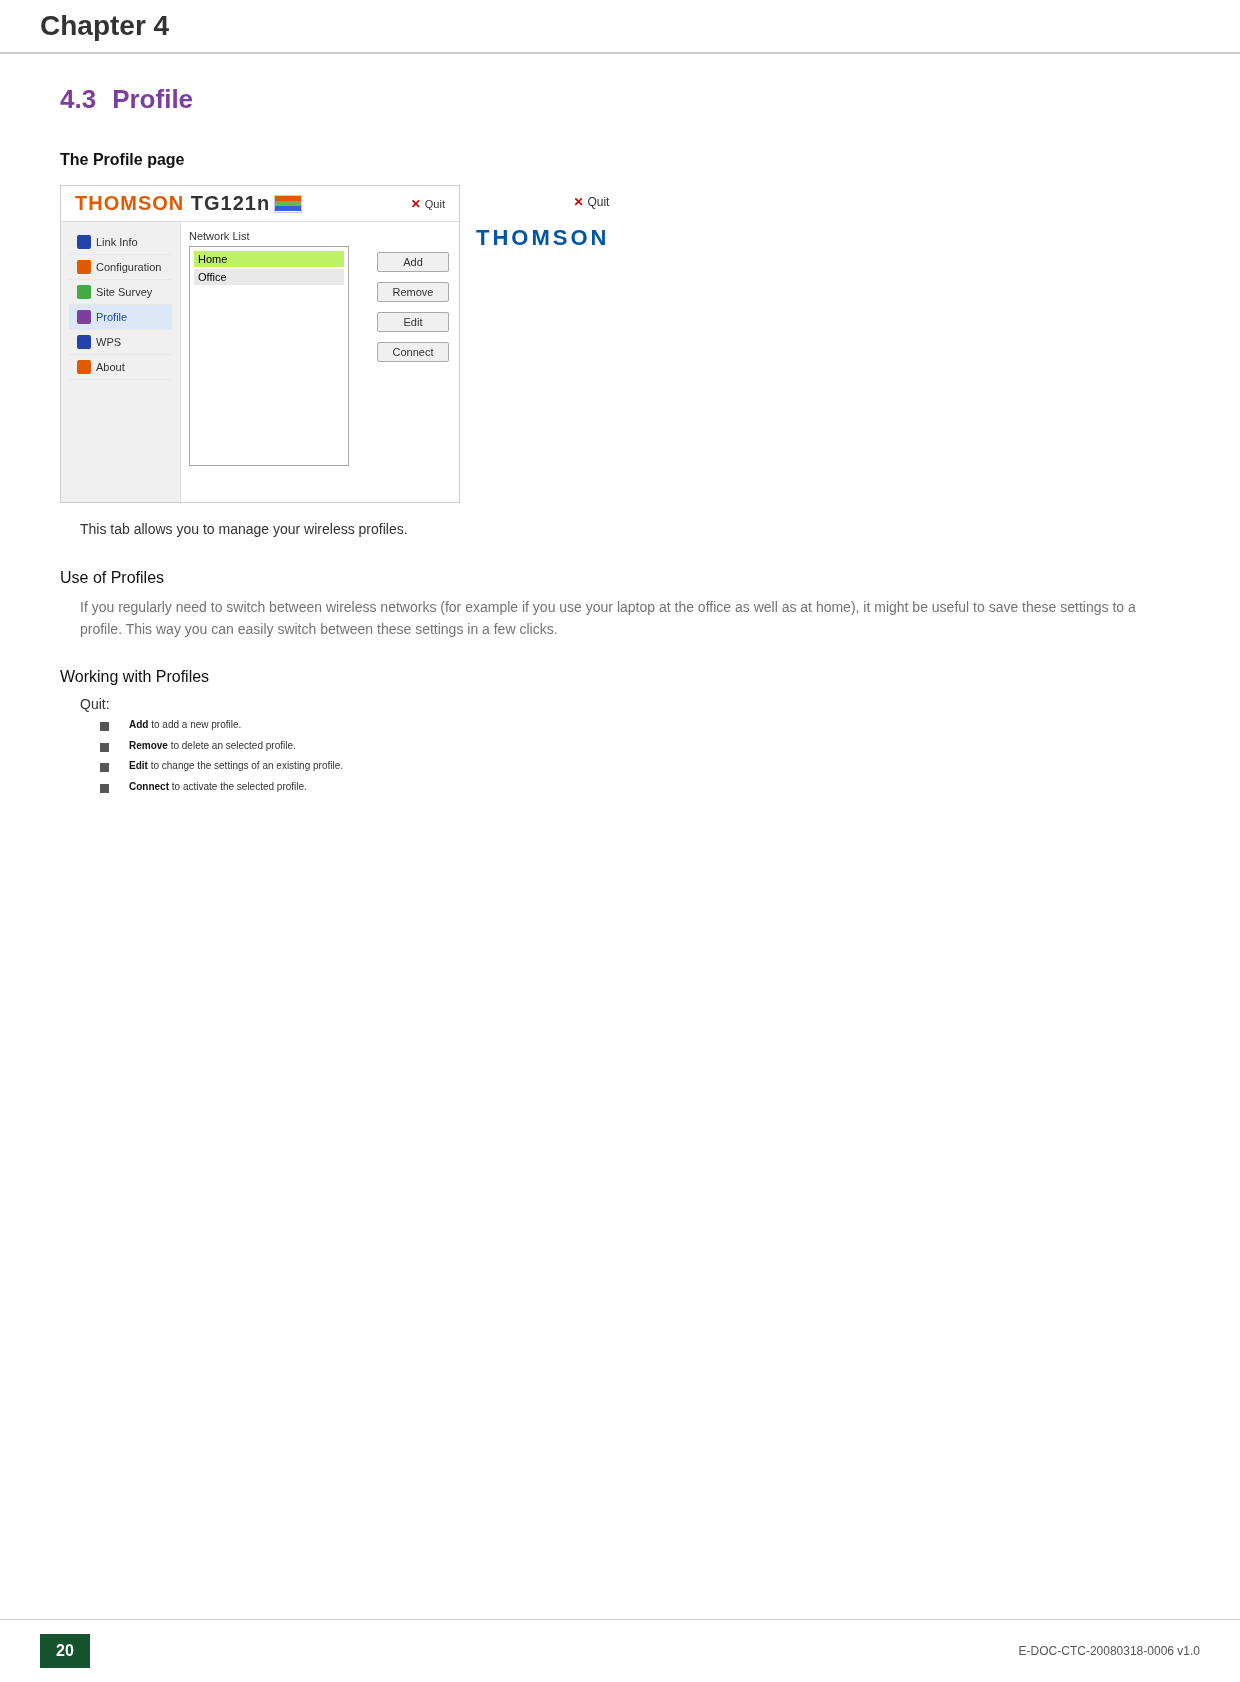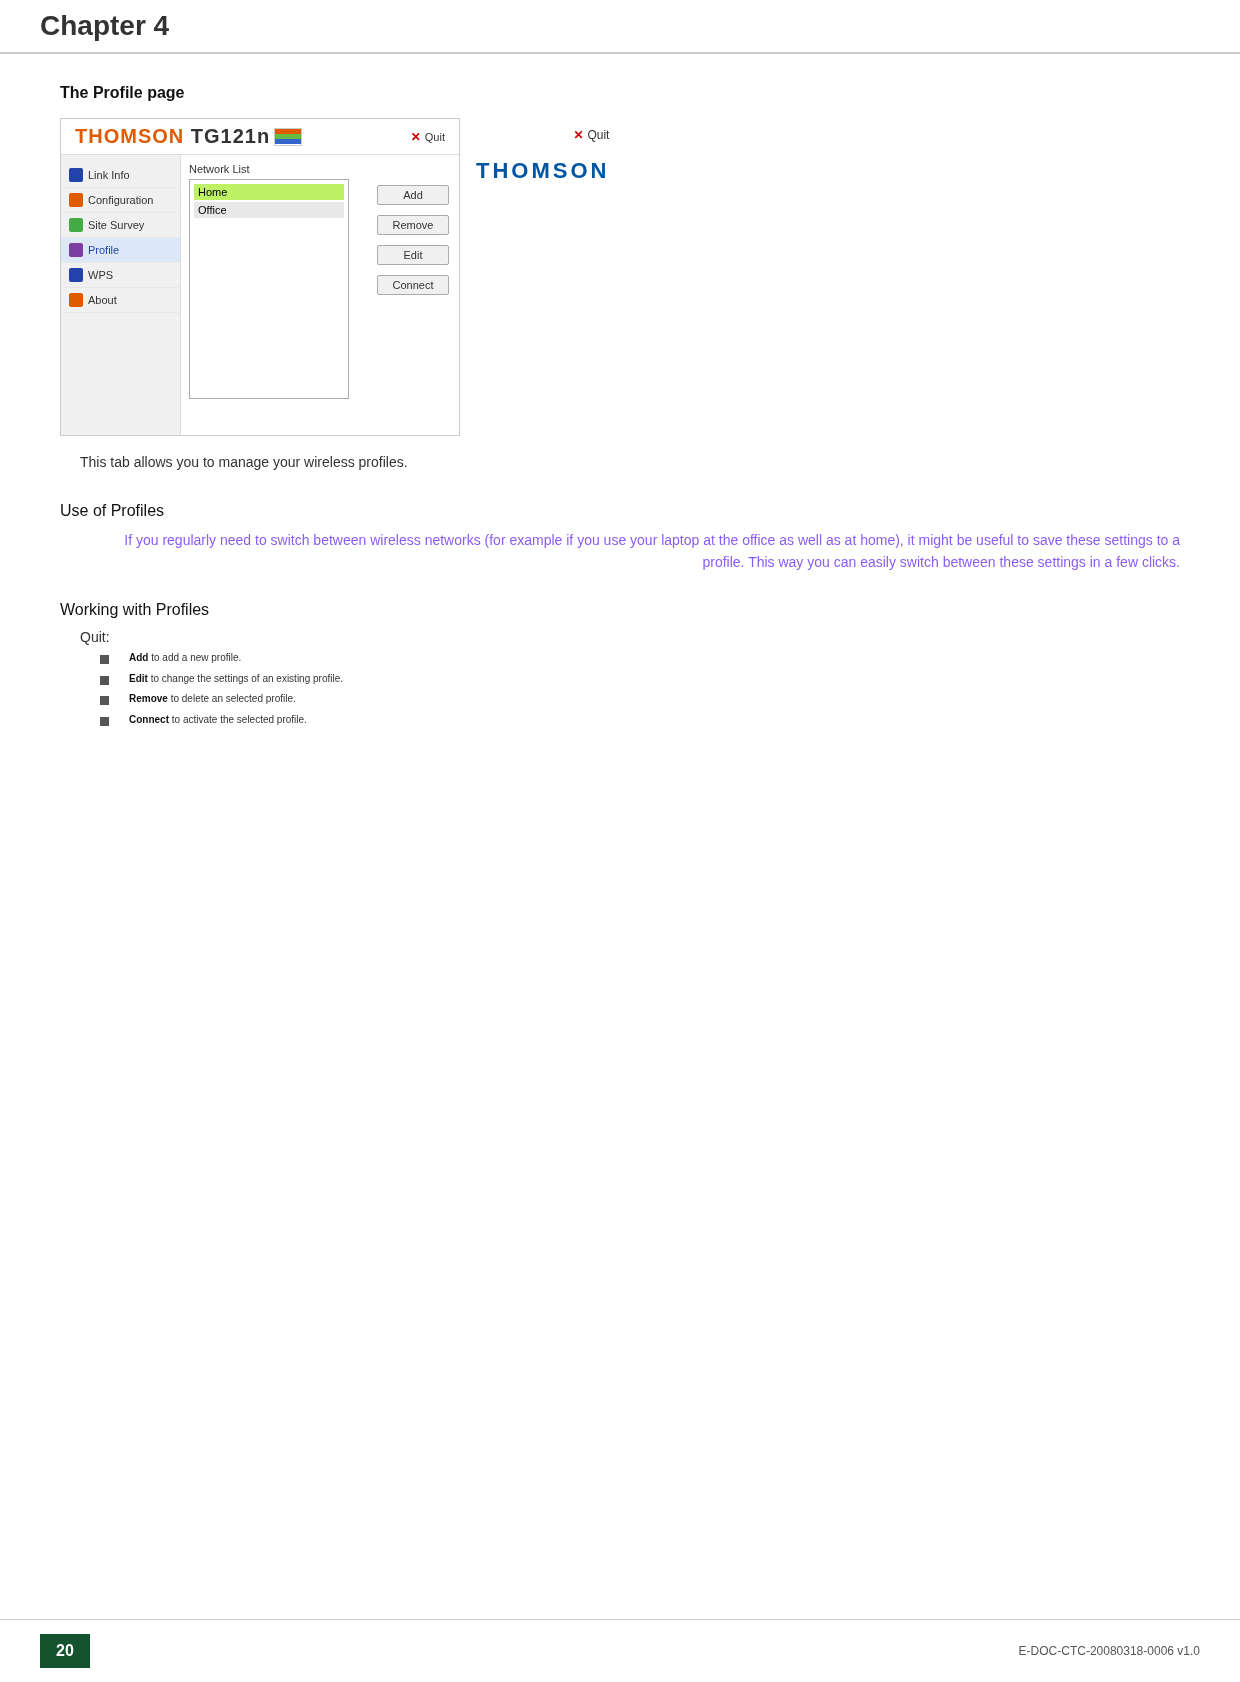--- a/index.html
+++ b/index.html
@@ -118,21 +118,21 @@
       display: flex;
       background: #ffffff;
       min-height: 280px;
     }
 
     
     .th-nav {
       width: 120px;
       background: #f0f0f0;
       border-right: 1px solid #dddddd;
-      padding: 8px 0;
+      padding: 8px 8px;
       flex-shrink: 0;
     }
     .th-nav-item {
       display: flex;
       align-items: center;
       padding: 5px 8px;
       font-size: 11px;
       color: #333333;
       gap: 5px;
       cursor: pointer;
@@ -217,24 +217,23 @@
       margin-bottom: 28px;
     }
     .section-block-title {
       font-size: 16px;
       font-weight: normal;
       color: #111111;
       margin-bottom: 10px;
     }
     .section-block-text {
       font-size: 14px;
-      color: #8b5cf6;
+      color: #737373;
       padding-left: 20px;
       line-height: 1.55;
-      text-align: right;
     }
 
     
     .click-label {
       font-size: 14px;
       color: #333333;
       padding-left: 20px;
       margin-bottom: 6px;
     }
     .bullet-list {
@@ -310,20 +309,23 @@
   </style>
 </head>
 <body>
 
 <div class="page-header">
   <span class="chapter-label">Chapter 4</span>
 </div>
 
 <div class="content-area">
 
+  <div class="section-heading">
+    <span class="section-num">4.3</span><span>Profile</span>
+  </div>
 
   <div class="sub-heading">The Profile page</div>
 
   <div class="screenshot-wrapper">
     <div class="screenshot-left">
 
       <div class="th-header">
         <div class="th-logo-box">
           <span class="th-logo-text">THOMSON <span>TG121n</span></span>
           <div class="th-logo-flag">
@@ -403,25 +405,25 @@
   <div class="section-block">
     <div class="section-block-title">Working with Profiles</div>
     <div class="click-label">Quit:</div>
     <ul class="bullet-list">
       <li>
         <div class="bullet-square"></div>
         <span><b>Add</b> to add a new profile.</span>
       </li>
       <li>
         <div class="bullet-square"></div>
-        <span><b>Edit</b> to change the settings of an existing profile.</span>
+        <span><b>Remove</b> to delete an selected profile.</span>
       </li>
       <li>
         <div class="bullet-square"></div>
-        <span><b>Remove</b> to delete an selected profile.</span>
+        <span><b>Edit</b> to change the settings of an existing profile.</span>
       </li>
       <li>
         <div class="bullet-square"></div>
         <span><b>Connect</b> to activate the selected profile.</span>
       </li>
     </ul>
   </div>
 
 </div>
 

